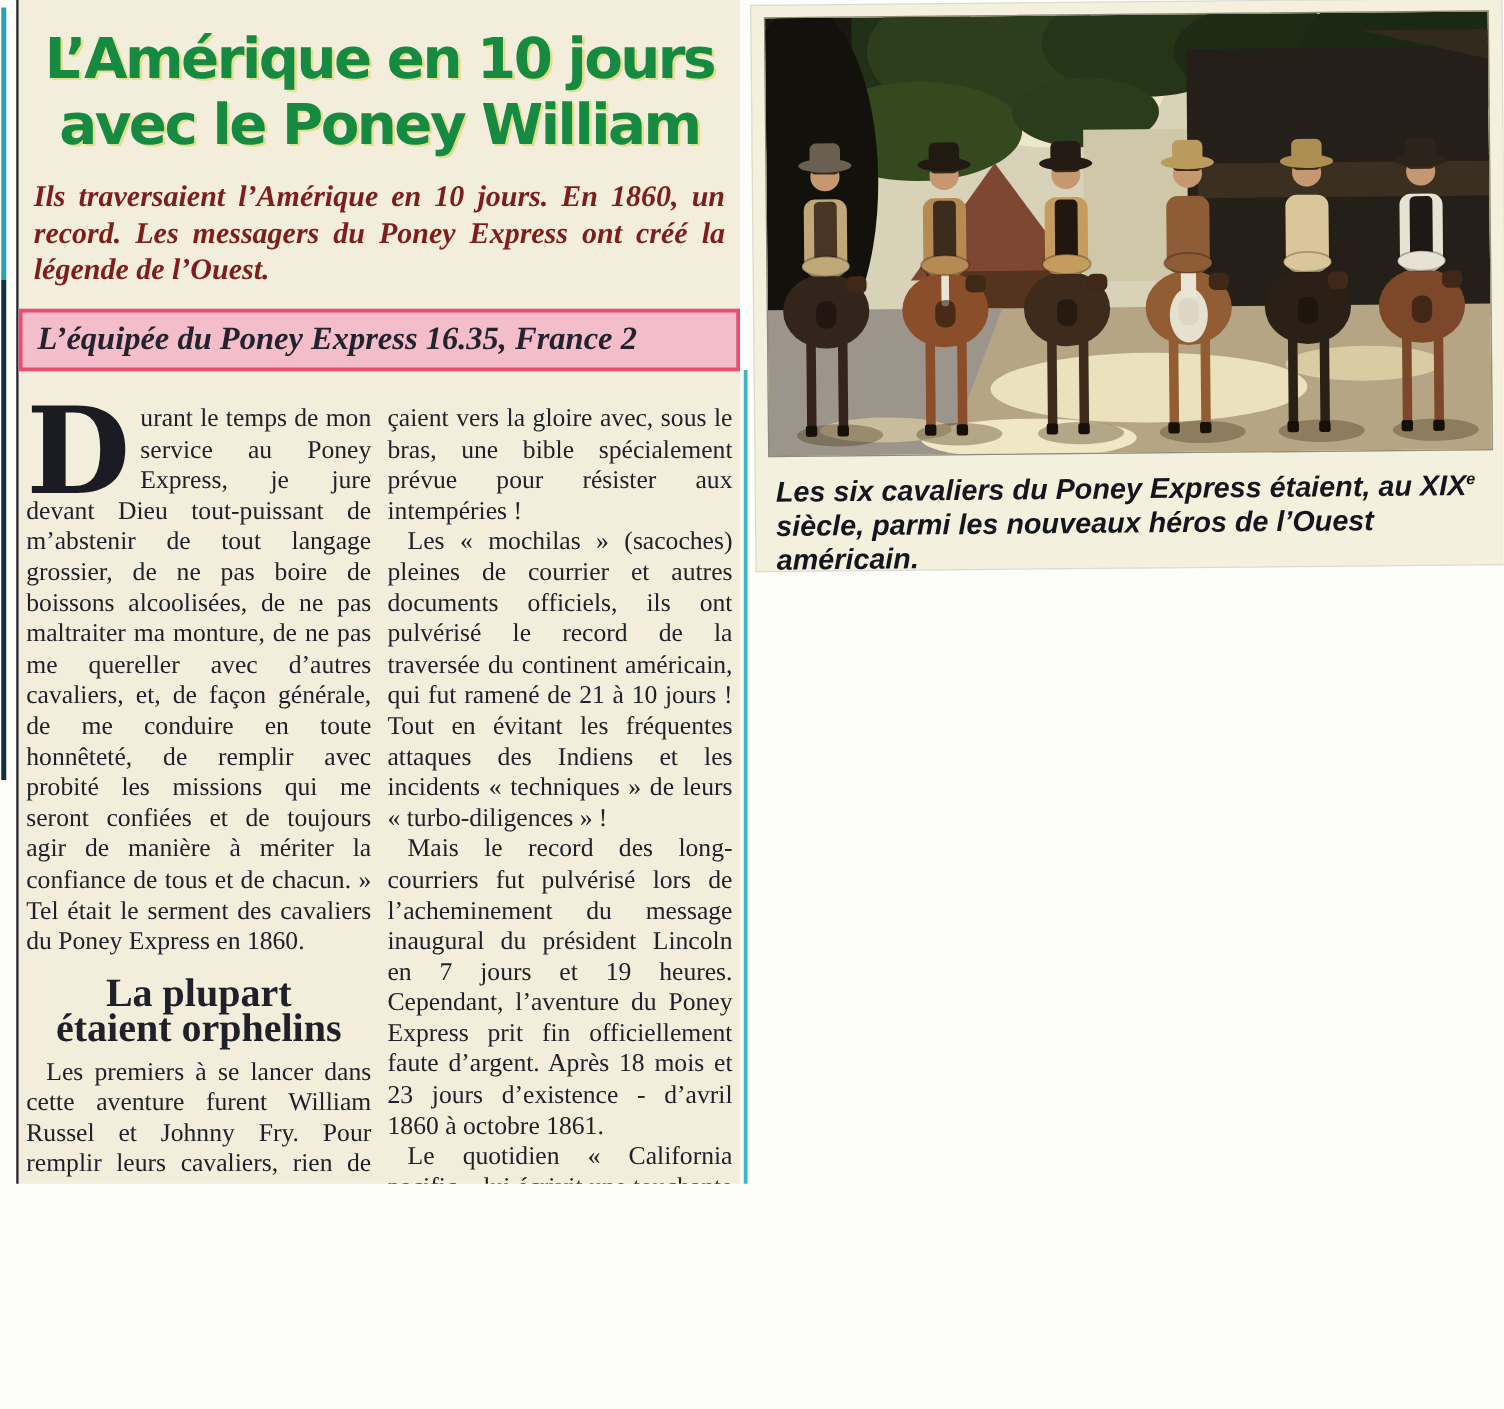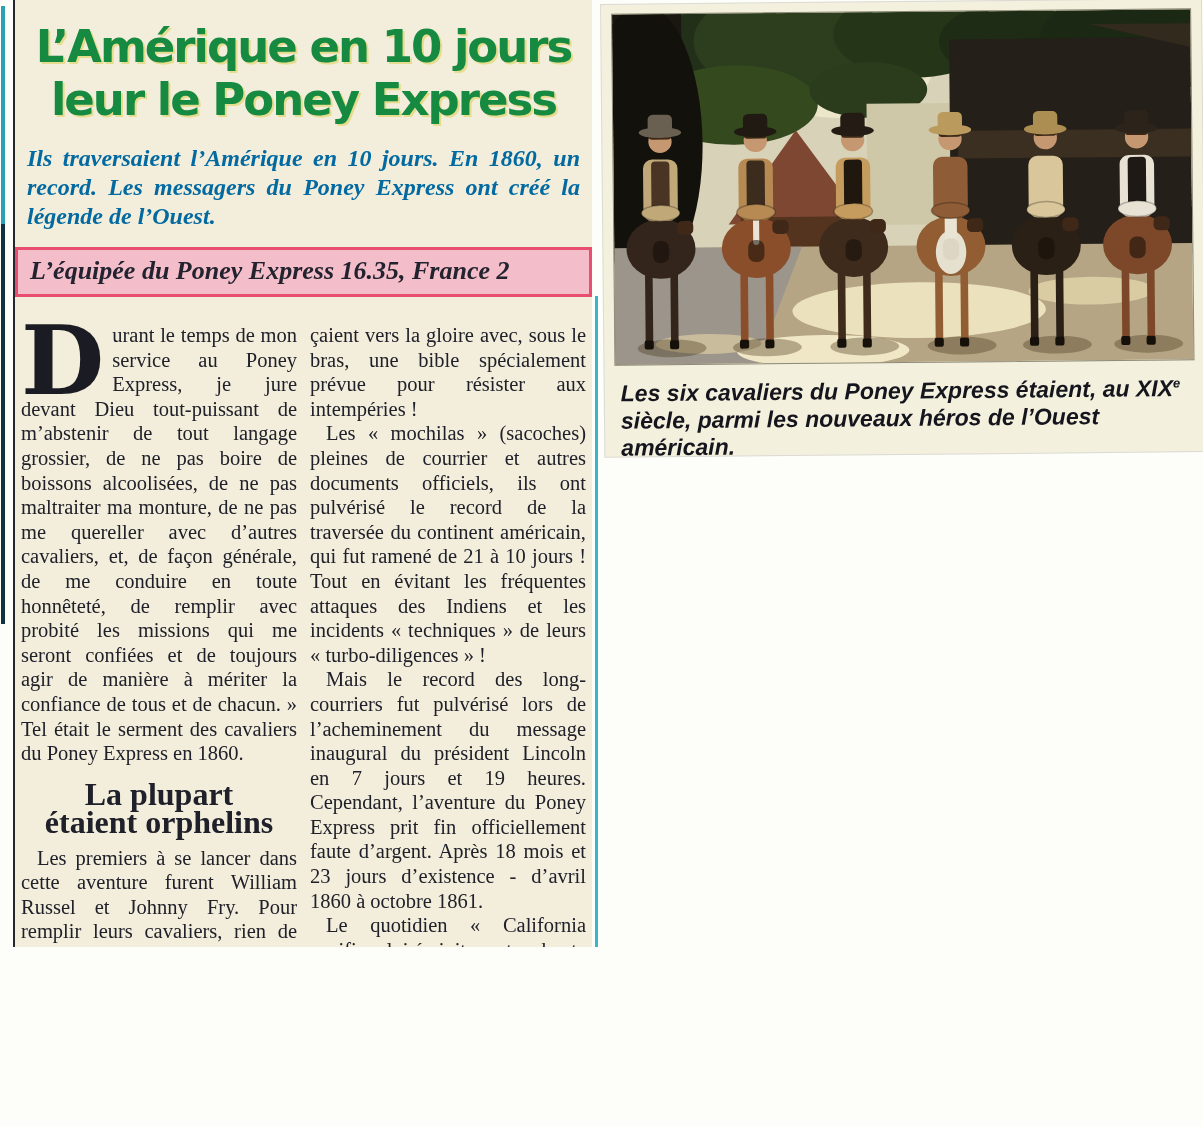--- a/index.html
+++ b/index.html
@@ -18,21 +18,21 @@
   .line-article-right{position:absolute;left:595px;top:296px;width:3px;height:831px;background:var(--cyan);}
   .line-photo-right{position:absolute;left:1193px;top:86px;width:3px;height:348px;background:var(--cyan);}
   .line-photo-tick{position:absolute;left:1156px;top:84px;width:40px;height:3px;background:var(--cyan);}
 
   .article{position:absolute;left:15px;top:0;width:577px;height:1127px;background:var(--paper);}
   .headline{margin:20px 6px 0;text-align:center;font-family:"DejaVu Sans",sans-serif;font-weight:800;
     font-size:45px;line-height:53px;color:var(--green);letter-spacing:-2px;
     text-shadow:2px 2px 0 rgba(216,198,46,0.45);}
   .headline span{display:block;}
   .standfirst{margin:18px 12px 0;font-size:24px;line-height:29px;font-weight:bold;font-style:italic;
-    text-align:justify;color:#0369a1;}
+    text-align:justify;color:#7f1d1d;}
   .program-box{margin:16px 0 0;border:3px solid var(--pink-border);background:var(--pink-bg);
     padding:6px 12px 8px;font-size:26px;font-weight:bold;font-style:italic;color:#23232f;}
   .columns{display:flex;gap:13px;margin:26px 6px 0;}
   .col{flex:1;font-size:20.5px;line-height:24.6px;text-align:justify;color:#20202a;}
   .col p{margin:0;}
   .col p.indent{text-indent:16px;}
   .dropcap{float:left;font-family:"DejaVu Serif",serif;font-weight:bold;font-size:96px;
     line-height:72px;height:72px;padding:2px 8px 0 0;color:#1b1b23;}
   .subhead{text-align:center;font-weight:bold;font-size:32px;line-height:28px;margin:14px 0 10px;}
   .subhead span{display:block;}
@@ -55,21 +55,21 @@
   <div class="edge-cyan-top"></div>
   <div class="edge-cyan-bottom"></div>
   <div class="edge-dark"></div>
   <div class="line-article-right"></div>
   <div class="line-photo-right"></div>
   <div class="line-photo-tick"></div>
 
   <div class="article">
     <h1 class="headline">
       <span>L’Amérique en 10 jours</span>
-      <span>leur le Poney Express</span>
+      <span>avec le Poney William</span>
     </h1>
 
     <p class="standfirst">Ils traversaient l’Amérique en 10 jours. En 1860, un record. Les messagers du Poney Express ont créé la légende de l’Ouest.</p>
 
     <div class="program-box">L’équipée du Poney Express 16.35, France 2</div>
 
     <div class="columns">
       <div class="col">
         <p><span class="dropcap">D</span><span>urant le temps de mon service au Poney Express, je jure devant Dieu tout-puissant de m’abstenir de tout langage grossier, de ne pas boire de boissons alcoolisées, de ne pas maltraiter ma monture, de ne pas me quereller avec d’autres cavaliers, et, de façon générale, de me conduire en toute honnêteté, de remplir avec probité les missions qui me seront confiées et de toujours agir de manière à mériter la confiance de tous et de chacun. » Tel était le serment des cavaliers du Poney Express en 1860.</span></p>
         <h2 class="subhead">

